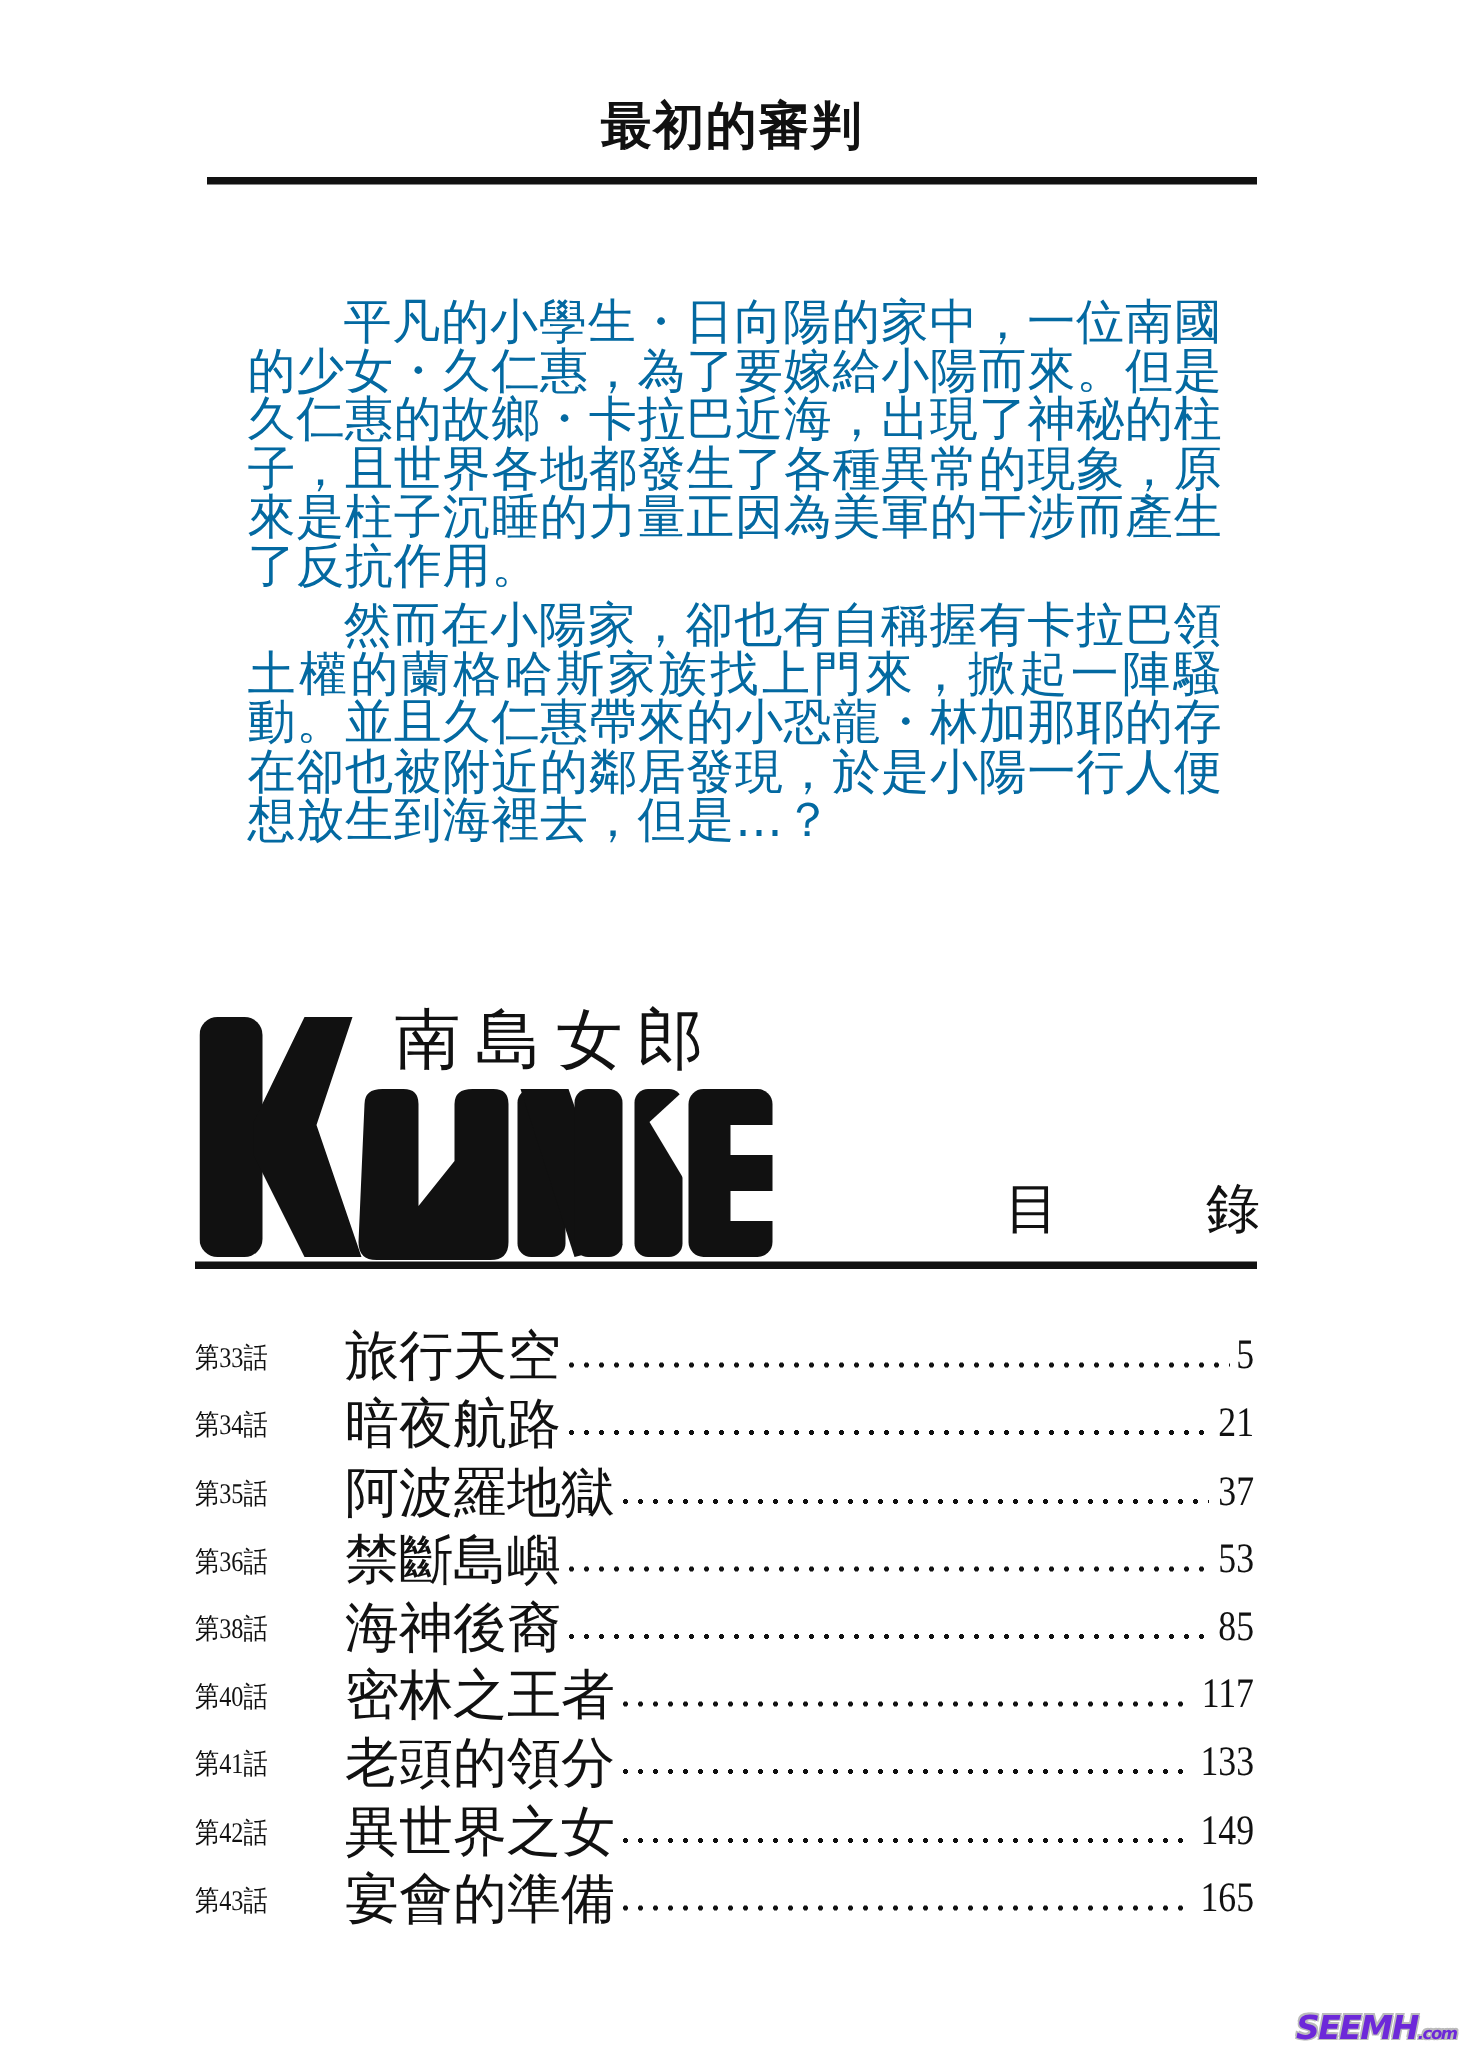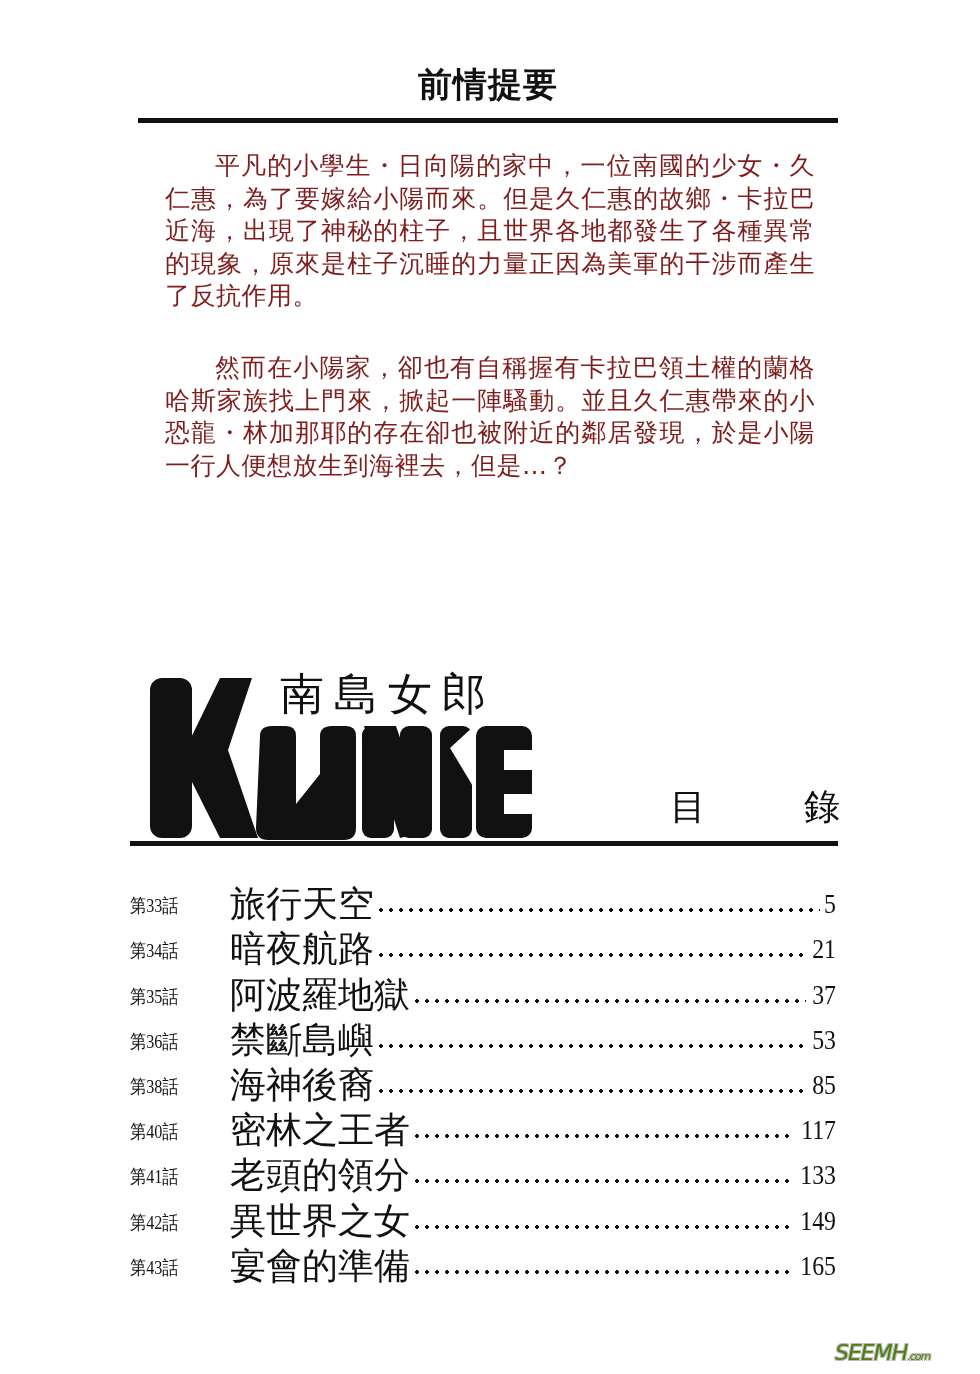--- a/index.html
+++ b/index.html
@@ -16,29 +16,29 @@
     position: absolute; left: 0; width: 976px; top: 64px;
     text-align: center; font-size: 34px; font-weight: bold;
     letter-spacing: 1px; line-height: 40px; color: #111;
   }
   .rule-top {
     position: absolute; left: 138px; top: 118px; width: 700px; height: 5px;
     background: #111;
   }
   .summary {
     position: absolute; left: 165px; width: 650px;
-    font-size: 25px; line-height: 32.5px; color: #7f1d1d;
-    text-align: justify; letter-spacing: 0.5px;
+    font-size: 32px; line-height: 32.5px; color: #0369a1;
+    text-align: justify; letter-spacing: 0.5px; margin-top: 48px;
   }
   .summary p { margin: 0; text-indent: 2em; }
   .summary.p1 { top: 150px; }
   .summary.p2 { top: 352px; }
 
   
-  .logo { position: absolute; left: 150px; top: 668px; width: 400px; height: 172px; }
+  .logo { position: absolute; left: 133px; top: 668px; width: 400px; height: 172px; }
   .logo-sub {
     position: absolute; left: 130px; top: 0; font-size: 44px; line-height: 52px;
     letter-spacing: 10px; font-weight: normal; color: #111;
   }
   .logo svg { position: absolute; left: 0; top: 10px; }
 
   .toc-heading {
     position: absolute; left: 670px; top: 784px; width: 170px;
     font-size: 36px; line-height: 46px; display: flex; justify-content: space-between;
   }
@@ -62,31 +62,31 @@
   .toc-dots {
     flex: 1; height: 6px; margin: 0 2px 8px 2px;
     background-image: radial-gradient(circle, #111 1.6px, transparent 1.8px);
     background-size: 10px 6px; background-repeat: repeat-x;
   }
   .toc-page {
     font-size: 28px; line-height: 34px; white-space: nowrap;
     transform: scaleX(0.85); transform-origin: right;
   }
   .watermark {
-    position: absolute; left: 835px; top: 1340px;
-    font-size: 22px; font-style: italic; font-weight: normal;
-    color: #4d7c0f; letter-spacing: -1px;
+    position: absolute; left: 864px; top: 1340px;
+    font-size: 22px; font-style: italic; font-weight: bold;
+    color: #6d28d9; letter-spacing: -1px;
     text-shadow: -1px -1px 0 #bbb, 1px -1px 0 #bbb, -1px 1px 0 #bbb, 1px 1px 0 #bbb;
   }
   .watermark small { font-size: 11px; }
 </style>
 </head>
 <body>
 
-<div class="page-title">前情提要</div>
+<div class="page-title">最初的審判</div>
 <div class="rule-top"></div>
 
 <div class="summary p1">
   <p>平凡的小學生・日向陽的家中，一位南國的少女・久仁惠，為了要嫁給小陽而來。但是久仁惠的故鄉・卡拉巴近海，出現了神秘的柱子，且世界各地都發生了各種異常的現象，原來是柱子沉睡的力量正因為美軍的干涉而產生了反抗作用。</p>
 </div>
 <div class="summary p2">
   <p>然而在小陽家，卻也有自稱握有卡拉巴領土權的蘭格哈斯家族找上門來，掀起一陣騷動。並且久仁惠帶來的小恐龍・林加那耶的存在卻也被附近的鄰居發現，於是小陽一行人便想放生到海裡去，但是…？</p>
 </div>
 
 <div class="logo">

